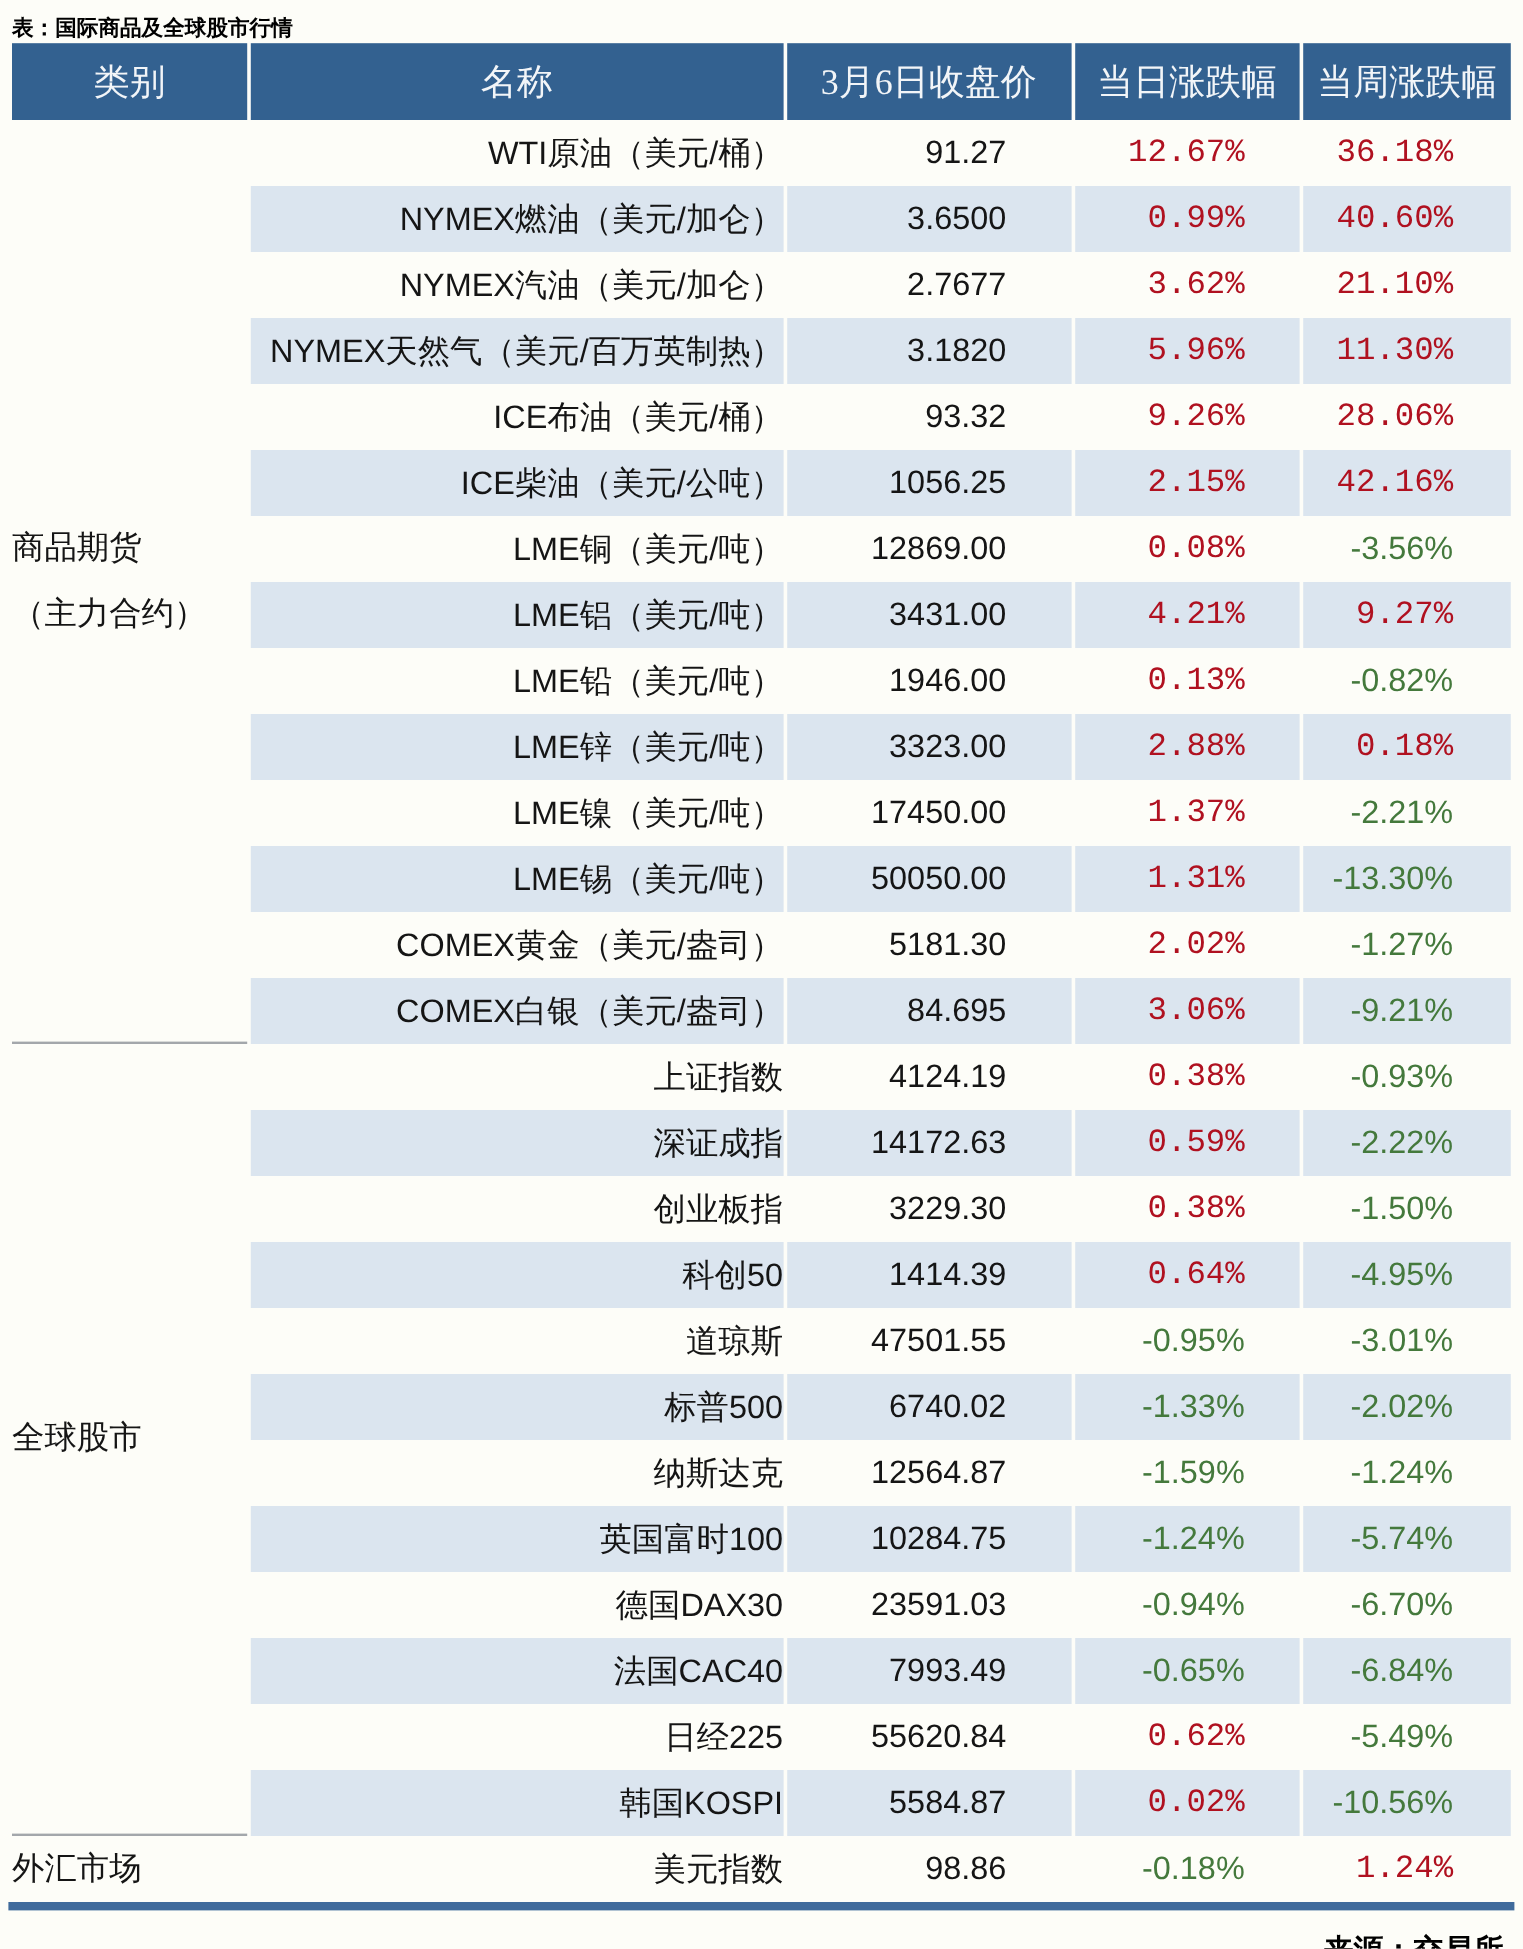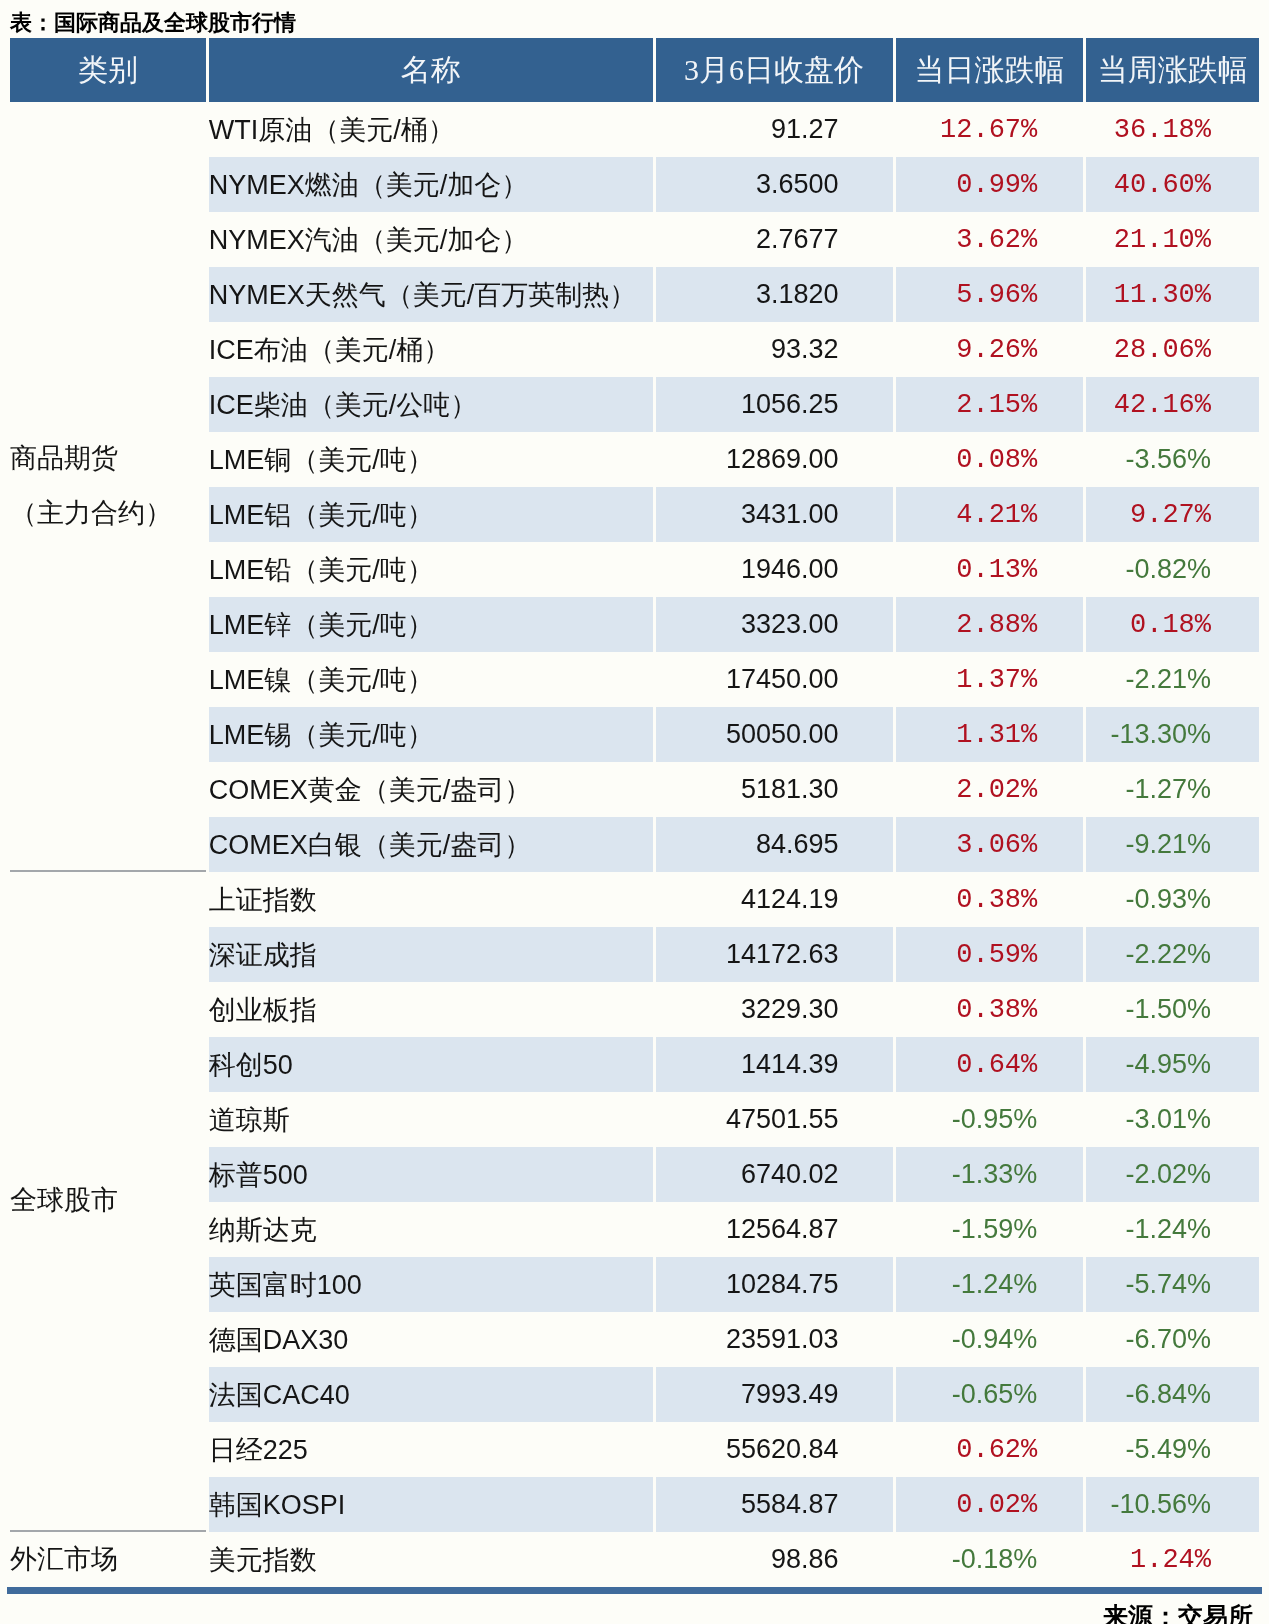--- a/index.html
+++ b/index.html
@@ -16,29 +16,29 @@
   *{box-sizing:border-box;margin:0;padding:0;}
   html,body{width:1269px;}
   body{
     background:var(--row-white);
     font-family:"Liberation Sans","DejaVu Sans",sans-serif;
     color:var(--text);
     height:1624px;
     overflow:hidden;
   }
   .page-title{
-    font-size:22px;
+    font-size:18px;
     font-weight:700;
     color:#000;
     padding:8px 0 0 10px;
-    height:38px;
+    height:26px;
     line-height:30px;
   }
   .table-wrap{
-    margin:0 7px;
+    margin:10px 7px;
     border-bottom:7px solid var(--bottom-border);
   }
   table{
     width:100%;
     border-collapse:separate;
     border-spacing:3px 0;
     table-layout:fixed;
   }
   col.c-cat{width:195px;}
   col.c-name{width:442px;}
@@ -62,21 +62,21 @@
   }
   tbody tr:nth-child(even) td{background:var(--stripe);}
   tbody tr:nth-child(odd) td{background:var(--row-white);}
   td.category{
     background:var(--row-white) !important;
     text-align:left;
     line-height:2.05;
     vertical-align:middle;
   }
   td.category.with-divider{border-bottom:2px solid var(--divider);}
-  td.name{text-align:left;}
+  td.name{text-align:right;}
   td.close{text-align:right;padding-right:54px;}
   td.day{text-align:right;padding-right:46px;}
   td.week{text-align:right;padding-right:48px;}
   td.up{color:var(--up);font-family:Liberation Mono, monospace;}
   td.down{color:var(--down);}
   .source{
     text-align:right;
     padding:6px 16px 0 0;
     font-size:25px;
     font-weight:700;

